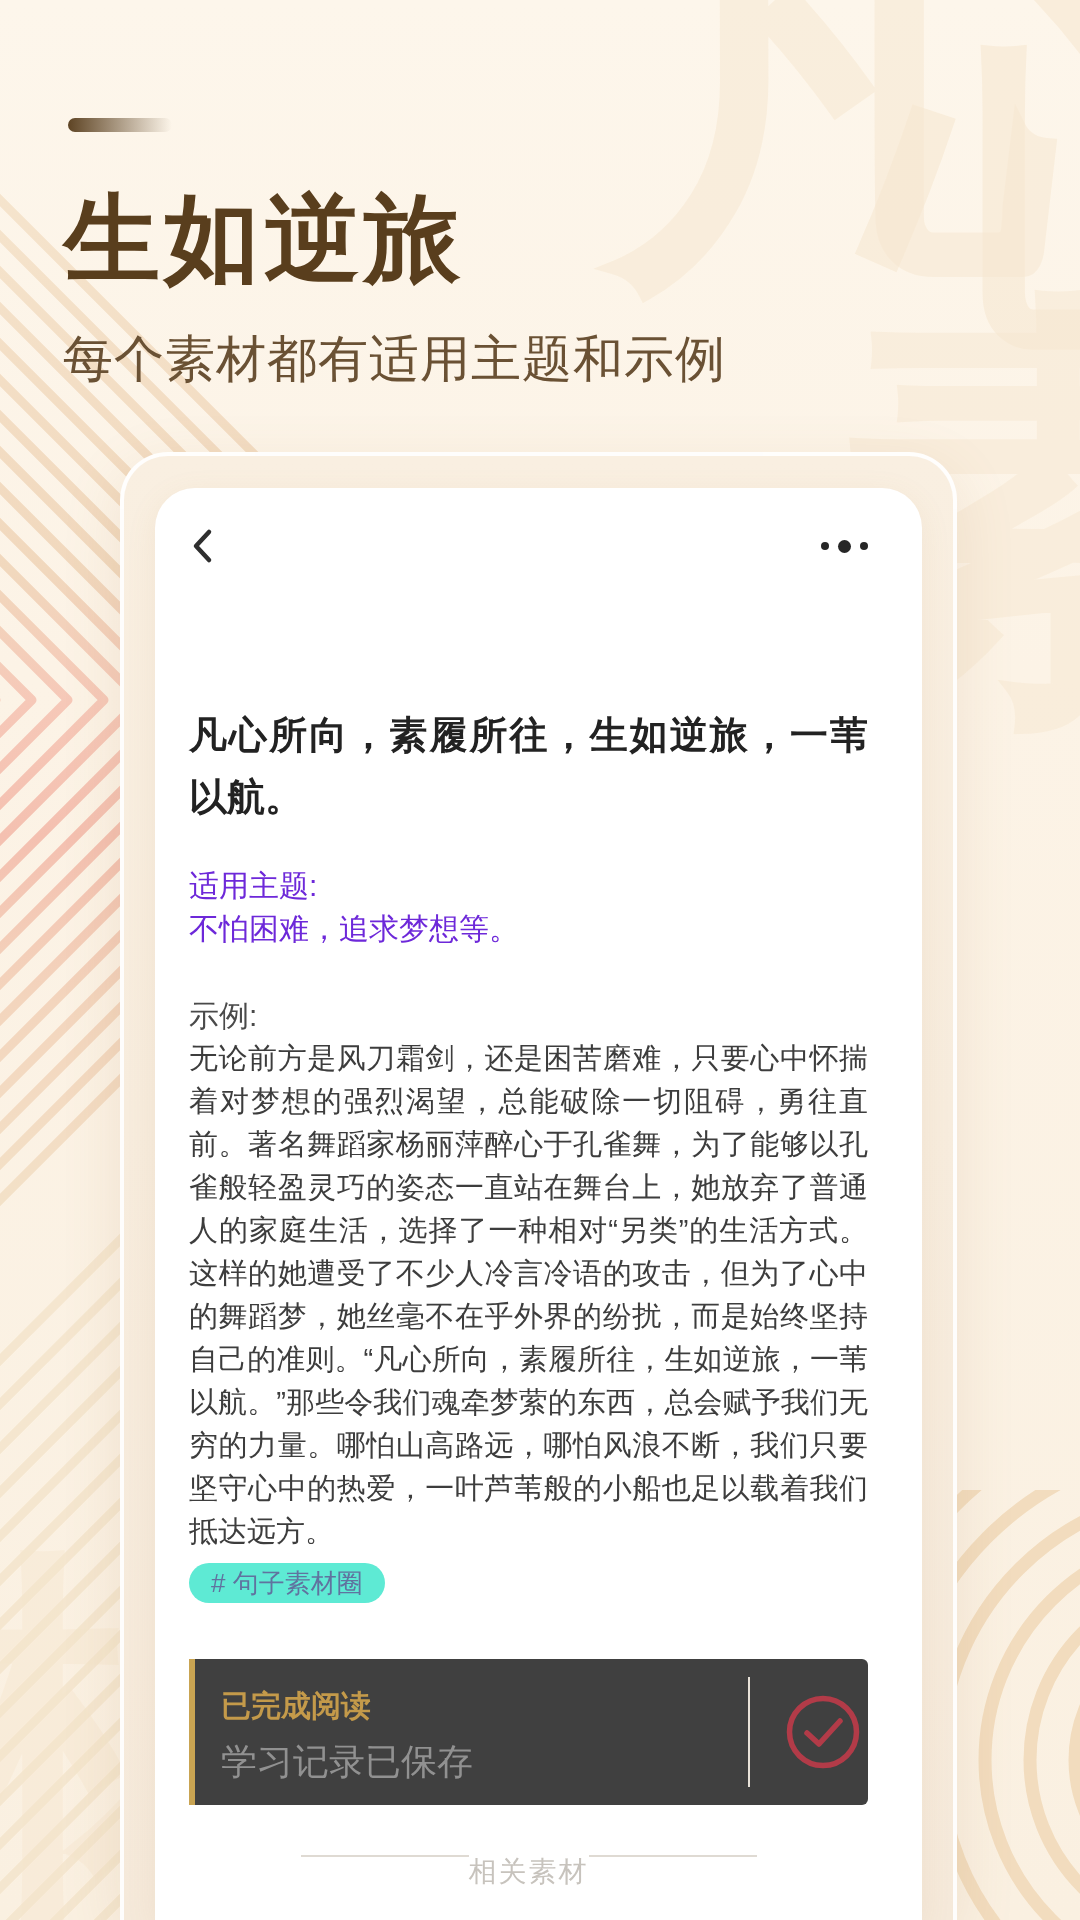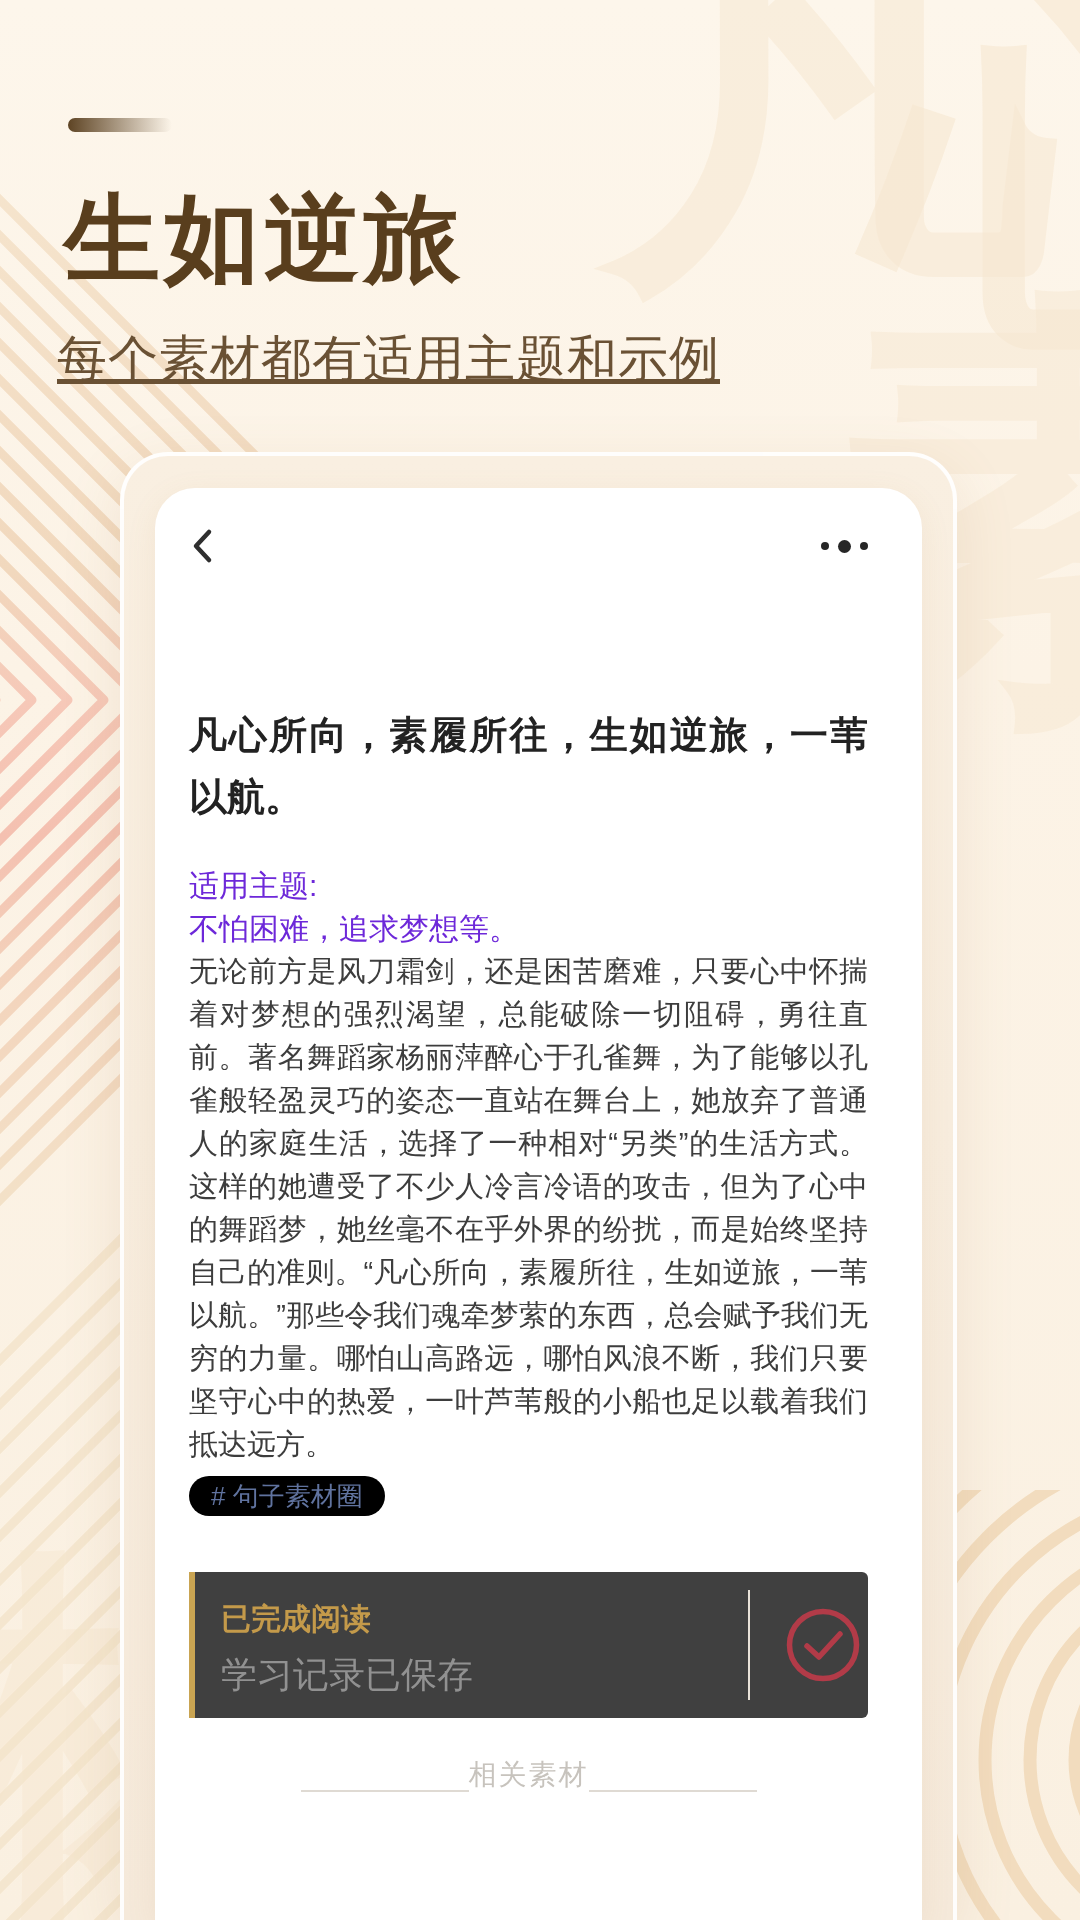--- a/index.html
+++ b/index.html
@@ -16,21 +16,21 @@
   .g3{left:840px;top:290px;font-size:440px;opacity:.5;}
   .g4{left:-70px;top:1540px;font-size:390px;opacity:.5;}
   svg.dec{position:absolute;display:block;}
 
   
   .hero{position:absolute;left:0;top:0;z-index:3;}
   .dash{position:absolute;left:68px;top:118px;width:104px;height:14px;border-radius:8px;
         background:linear-gradient(90deg,#5e4424 0%,rgba(94,68,36,.45) 55%,rgba(94,68,36,0) 100%);}
   .title{position:absolute;left:64px;top:176px;font-family:"DejaVu Serif","Liberation Serif",serif;
          font-size:96px;font-weight:700;letter-spacing:4px;color:#593e1d;white-space:nowrap;}
-  .subtitle{position:absolute;left:57px;top:326px;font-size:50px;color:#6a5134;letter-spacing:1px;white-space:nowrap;text-decoration:underline;}
+  .subtitle{position:absolute;left:63px;top:326px;font-size:50px;color:#6a5134;letter-spacing:1px;white-space:nowrap;}
 
   
   .card-outer{position:absolute;left:120px;top:452px;width:837px;height:1468px;z-index:2;
     border:4px solid rgba(255,255,255,.92);border-bottom:none;border-radius:48px 48px 0 0;
     background:linear-gradient(180deg,#f9efe1 0%,#f7ecdd 45%,#f5e9da 100%);
     box-shadow:0 18px 60px rgba(170,130,80,.14);box-sizing:border-box;}
   .card-inner{position:absolute;left:155px;top:488px;width:767px;height:1432px;z-index:2;
     background:#ffffff;border-radius:40px 40px 0 0;overflow:hidden;
     box-shadow:0 8px 30px rgba(190,150,90,.10);box-sizing:border-box;}
   .card-content{padding:38px 54px 0 34px;}
@@ -45,31 +45,31 @@
   .quote{margin-top:138px;font-family:"DejaVu Serif","Liberation Serif",serif;
          font-size:38px;line-height:62px;font-weight:700;color:#222222;text-align:justify;}
   .source{margin-top:14px;font-family:"DejaVu Serif","Liberation Serif",serif;
           font-size:28px;line-height:34px;color:#3c3c3c;text-align:right;}
 
   .topics{margin-top:36px;font-size:30px;line-height:43px;color:#6d28d9;}
   .example-label{margin-top:44px;font-size:30px;line-height:43px;color:#4a4a4a;}
   .example{font-size:29px;line-height:43px;color:#3d3d3d;text-align:justify;}
 
   .tag{display:inline-block;margin-top:10px;height:40px;line-height:40px;padding:0 22px;
-       border-radius:20px;background:#000000;color:#60739f;font-size:26px;cursor:pointer;}
+       border-radius:20px;background:#5eead4;color:#60739f;font-size:26px;cursor:pointer;}
 
   .status-box{position:relative;margin-top:56px;height:146px;background:#404040;
       border-left:6px solid #c9a452;border-radius:0 6px 6px 0;box-sizing:border-box;
       padding:30px 0 0 26px;}
   .status-title{font-size:30px;line-height:34px;font-weight:700;color:#c49a4a;}
   .status-sub{margin-top:22px;font-size:36px;line-height:34px;color:#919191;}
   .status-divider{position:absolute;left:553px;top:18px;bottom:18px;width:2px;background:#e8e2d9;}
   .check-btn{position:absolute;left:589px;top:34px;width:78px;height:78px;cursor:pointer;}
 
-  .related{margin-top:40px;display:flex;align-items:flex-end;justify-content:center;}
+  .related{margin-top:50px;display:flex;align-items:flex-start;justify-content:center;}
   .related .line{width:168px;height:2px;background:#dfdad3;}
   .related .label{font-size:28px;line-height:34px;color:#c7c3bd;letter-spacing:2px;white-space:nowrap;}
 </style>
 </head>
 <body>
 
 <div id="stage">
 
   <div class="decor">
     <span class="glyph g1">凡</span>
@@ -167,20 +167,21 @@
         </div>
       </div>
 
       <div class="quote">凡心所向，素履所往，生如逆旅，一苇以航。</div>
 
       <div class="topics">
         <div>适用主题:</div>
         <div>不怕困难，追求梦想等。</div>
       </div>
 
+      <div class="example-label">示例:</div>
       <div class="example">无论前方是风刀霜剑，还是困苦磨难，只要心中怀揣着对梦想的强烈渴望，总能破除一切阻碍，勇往直前。著名舞蹈家杨丽萍醉心于孔雀舞，为了能够以孔雀般轻盈灵巧的姿态一直站在舞台上，她放弃了普通人的家庭生活，选择了一种相对“另类”的生活方式。这样的她遭受了不少人冷言冷语的攻击，但为了心中的舞蹈梦，她丝毫不在乎外界的纷扰，而是始终坚持自己的准则。“凡心所向，素履所往，生如逆旅，一苇以航。”那些令我们魂牵梦萦的东西，总会赋予我们无穷的力量。哪怕山高路远，哪怕风浪不断，我们只要坚守心中的热爱，一叶芦苇般的小船也足以载着我们抵达远方。</div>
 
       <div>
         <span class="tag"># 句子素材圈</span>
       </div>
 
       <div class="status-box">
         <div class="status-title">已完成阅读</div>
         <div class="status-sub">学习记录已保存</div>
         <div class="status-divider"></div>

